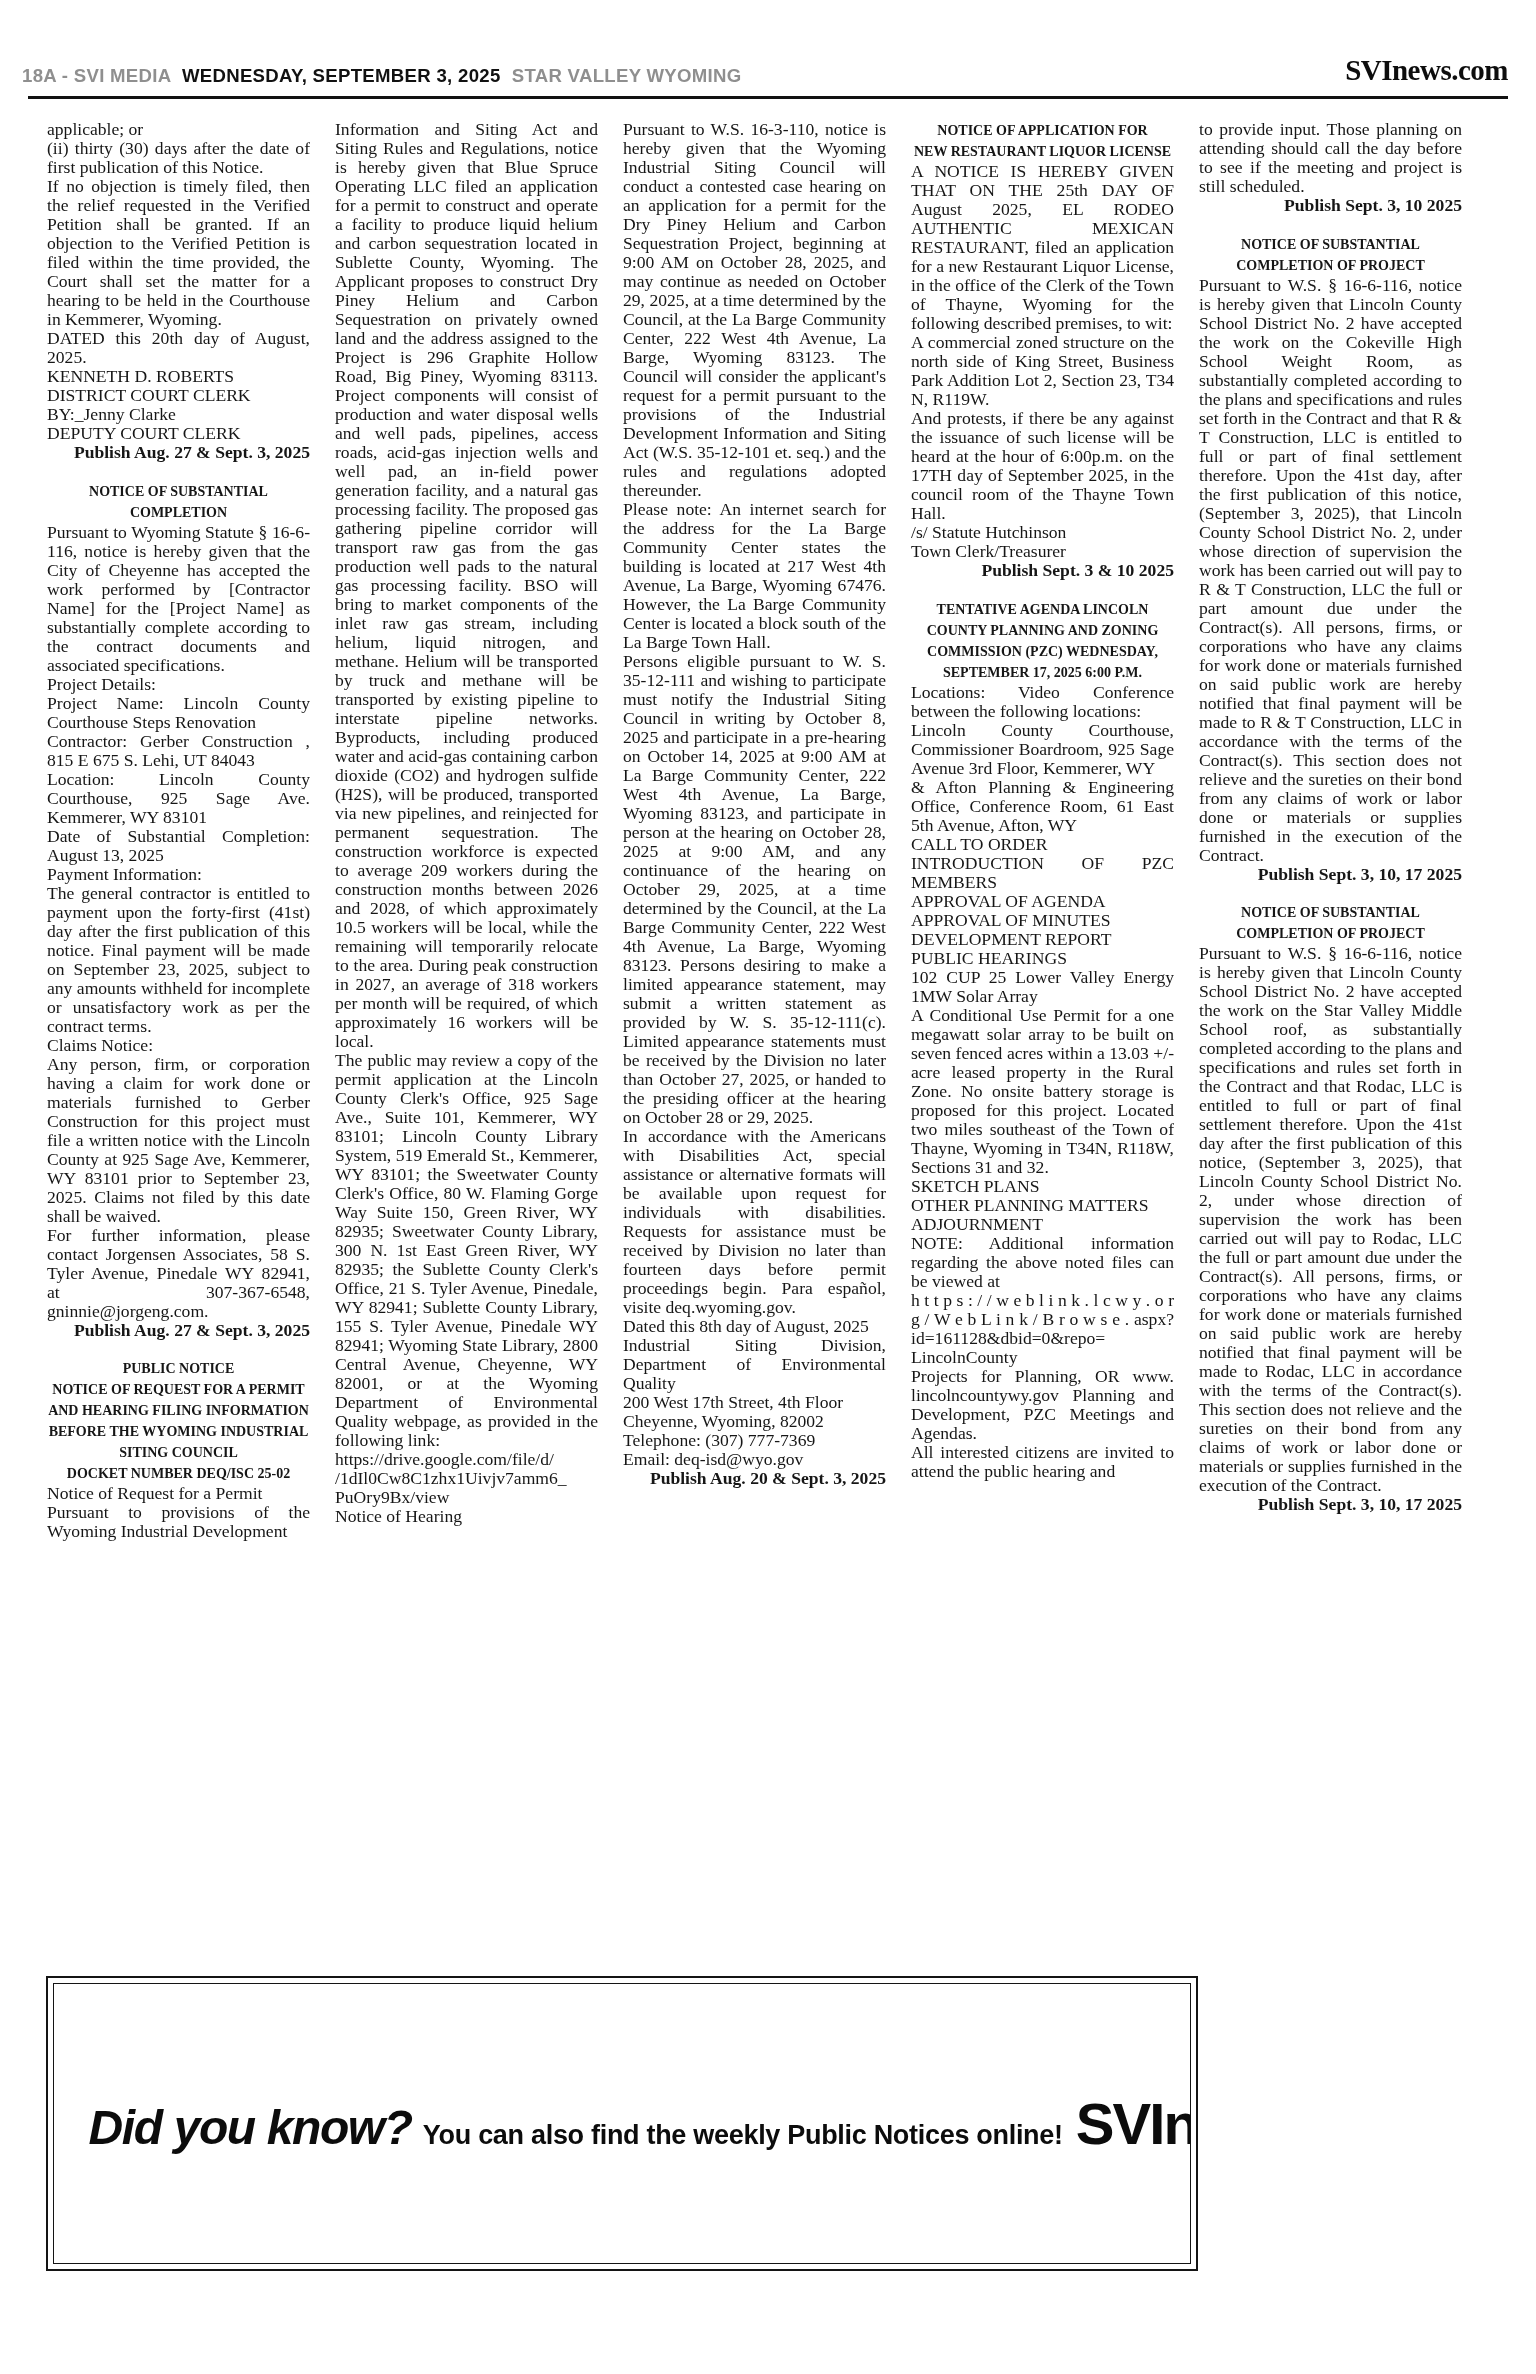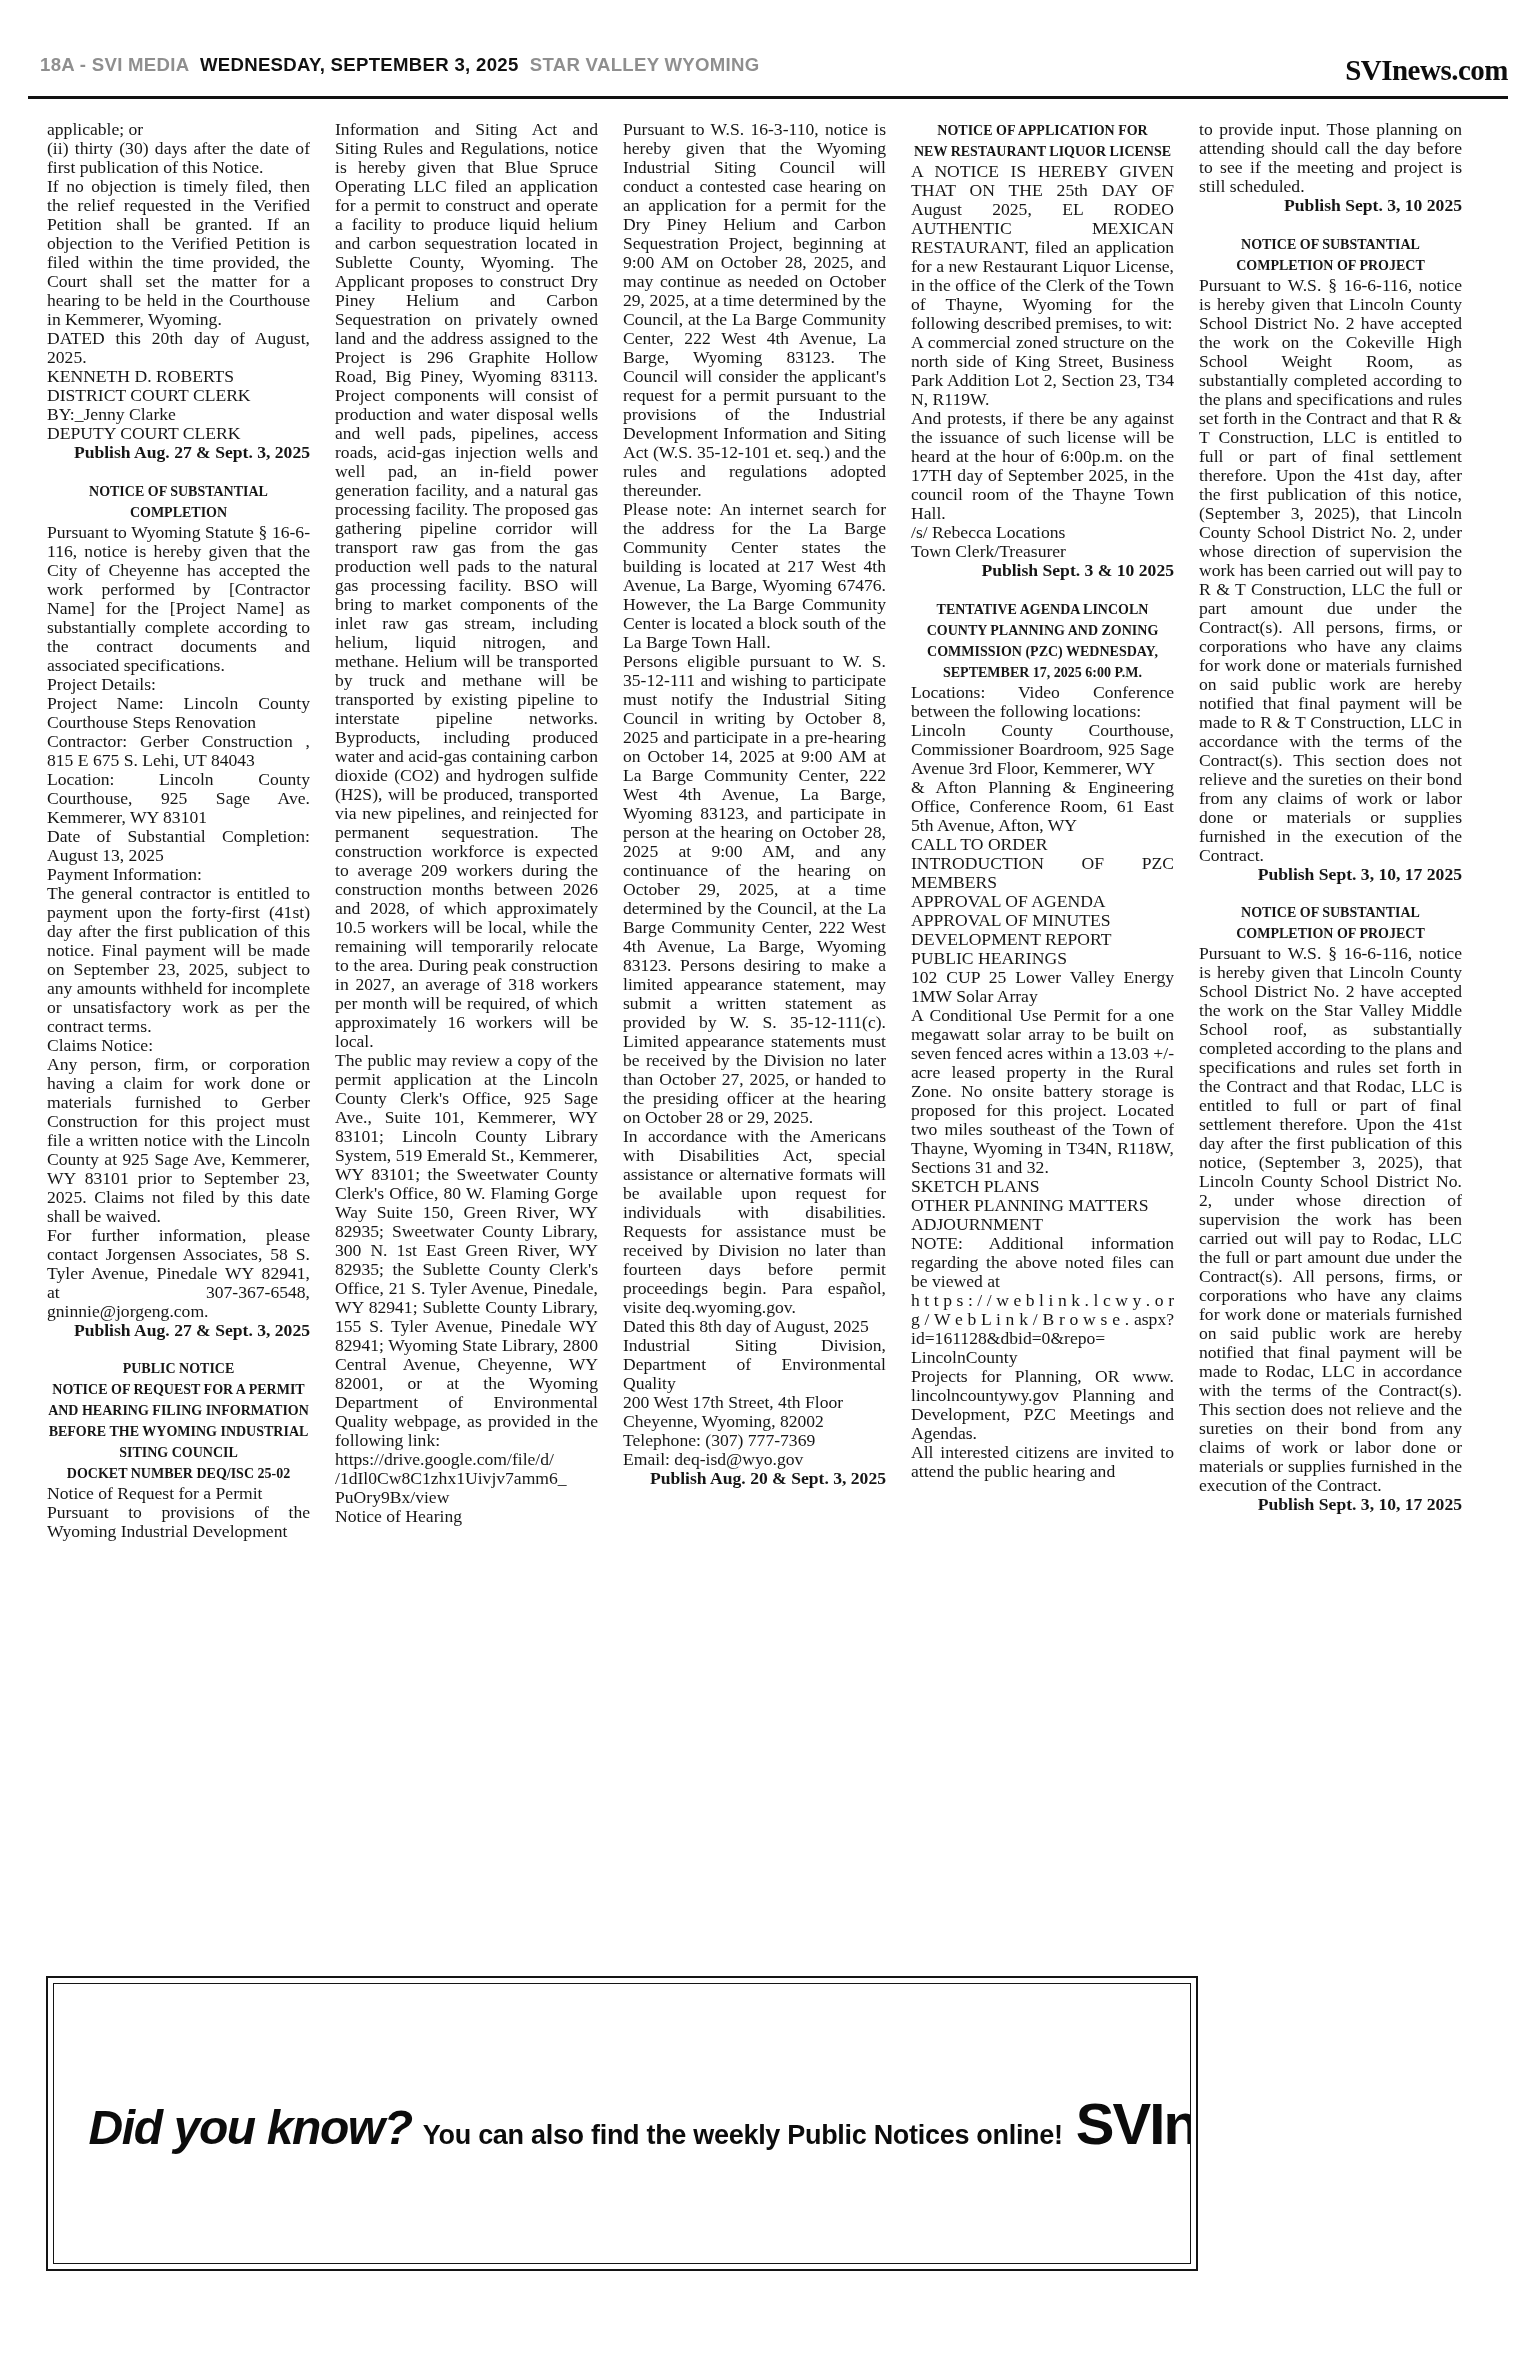--- a/index.html
+++ b/index.html
@@ -6,22 +6,22 @@
   .page{
     position:relative;
     width:1536px;height:2375px;
     background:#ffffff;
     font-family:"Liberation Serif", serif;
     color:#161616;
     overflow:hidden;
   }
   
   .masthead{
-    position:absolute;left:40px;right:28px;top:54px;
-    display:flex;justify-content:space-between;align-items:flex-start;
+    position:absolute;left:22px;right:28px;top:54px;
+    display:flex;justify-content:space-between;align-items:flex-end;
   }
   .masthead-left{
     font-family:"Liberation Sans", sans-serif;
     font-size:18.6px;font-weight:700;letter-spacing:0.3px;white-space:nowrap;
   }
   .mh-gray{color:#8f8f8f;}
   .mh-black{color:#111111;margin:0 5.6px;}
   .masthead-brand{
     font-family:"Liberation Serif", serif;
     font-weight:700;font-size:29px;color:#0d0d0d;letter-spacing:-0.5px;white-space:nowrap;
@@ -138,21 +138,21 @@
         <div class="blk line">Telephone: (307) 777-7369</div>
         <div class="blk line">Email: deq-isd@wyo.gov</div>
         <div class="blk pub">Publish Aug. 20 &amp; Sept. 3, 2025</div>
       </div>
       <div class="col">
         <div class="blk h">NOTICE OF APPLICATION FOR</div>
         <div class="blk h">NEW RESTAURANT LIQUOR LICENSE</div>
         <div class="blk p">A NOTICE IS HEREBY GIVEN THAT ON THE 25th DAY OF August 2025, EL RODEO AUTHENTIC MEXICAN RESTAURANT, filed an application for a new Restaurant Liquor License, in the office of the Clerk of the Town of Thayne, Wyoming for the following described premises, to wit:</div>
         <div class="blk p">A commercial zoned structure on the north side of King Street, Business Park Addition Lot 2, Section 23, T34 N, R119W.</div>
         <div class="blk p">And protests, if there be any against the issuance of such license will be heard at the hour of 6:00p.m. on the 17TH day of September 2025, in the council room of the Thayne Town Hall.</div>
-        <div class="blk line">/s/ Rebecca Locations</div>
+        <div class="blk line">/s/ Statute Hutchinson</div>
         <div class="blk line">Town Clerk/Treasurer</div>
         <div class="blk pub">Publish Sept. 3 &amp; 10 2025</div>
         <div class="blk h">TENTATIVE AGENDA LINCOLN COUNTY PLANNING AND ZONING COMMISSION (PZC) WEDNESDAY, SEPTEMBER 17, 2025 6:00 P.M.</div>
         <div class="blk p">Locations: Video Conference between the following locations:</div>
         <div class="blk p">Lincoln County Courthouse, Commissioner Boardroom, 925 Sage Avenue 3rd Floor, Kemmerer, WY</div>
         <div class="blk p">&amp; Afton Planning &amp; Engineering Office, Conference Room, 61 East 5th Avenue, Afton, WY</div>
         <div class="blk line">CALL TO ORDER</div>
         <div class="blk p">INTRODUCTION OF PZC MEMBERS</div>
         <div class="blk line">APPROVAL OF AGENDA</div>
         <div class="blk line">APPROVAL OF MINUTES</div>

